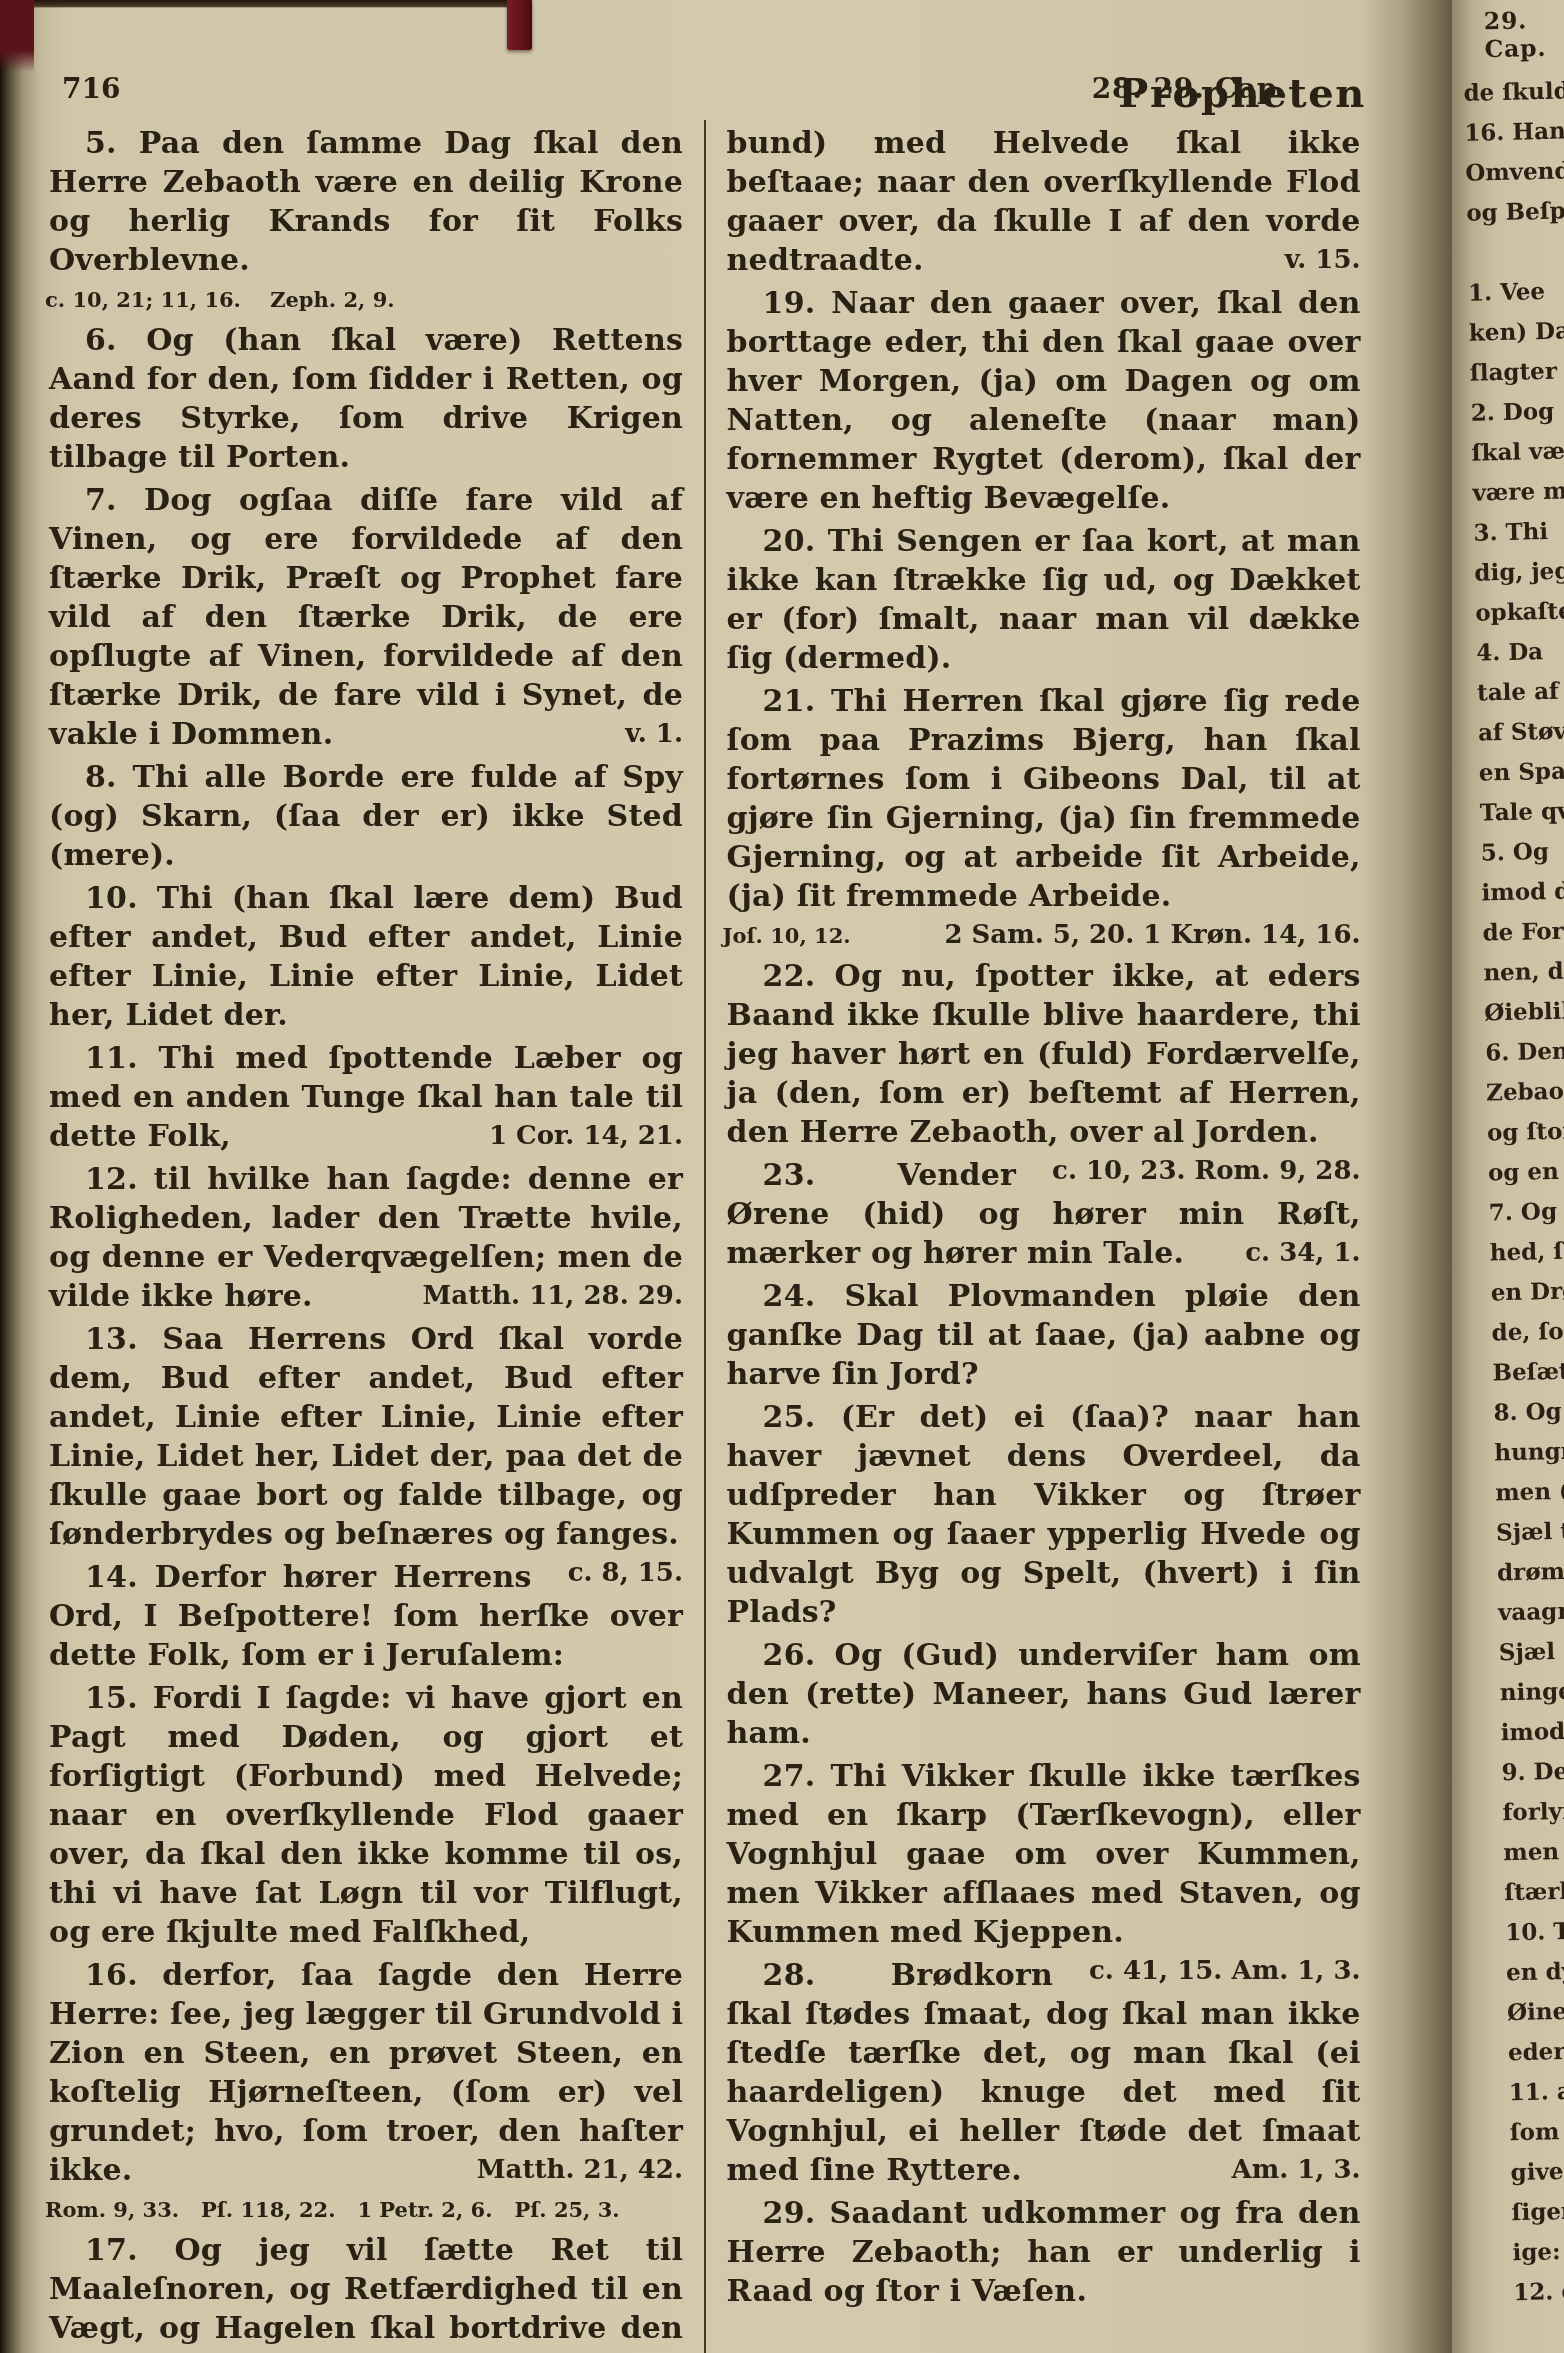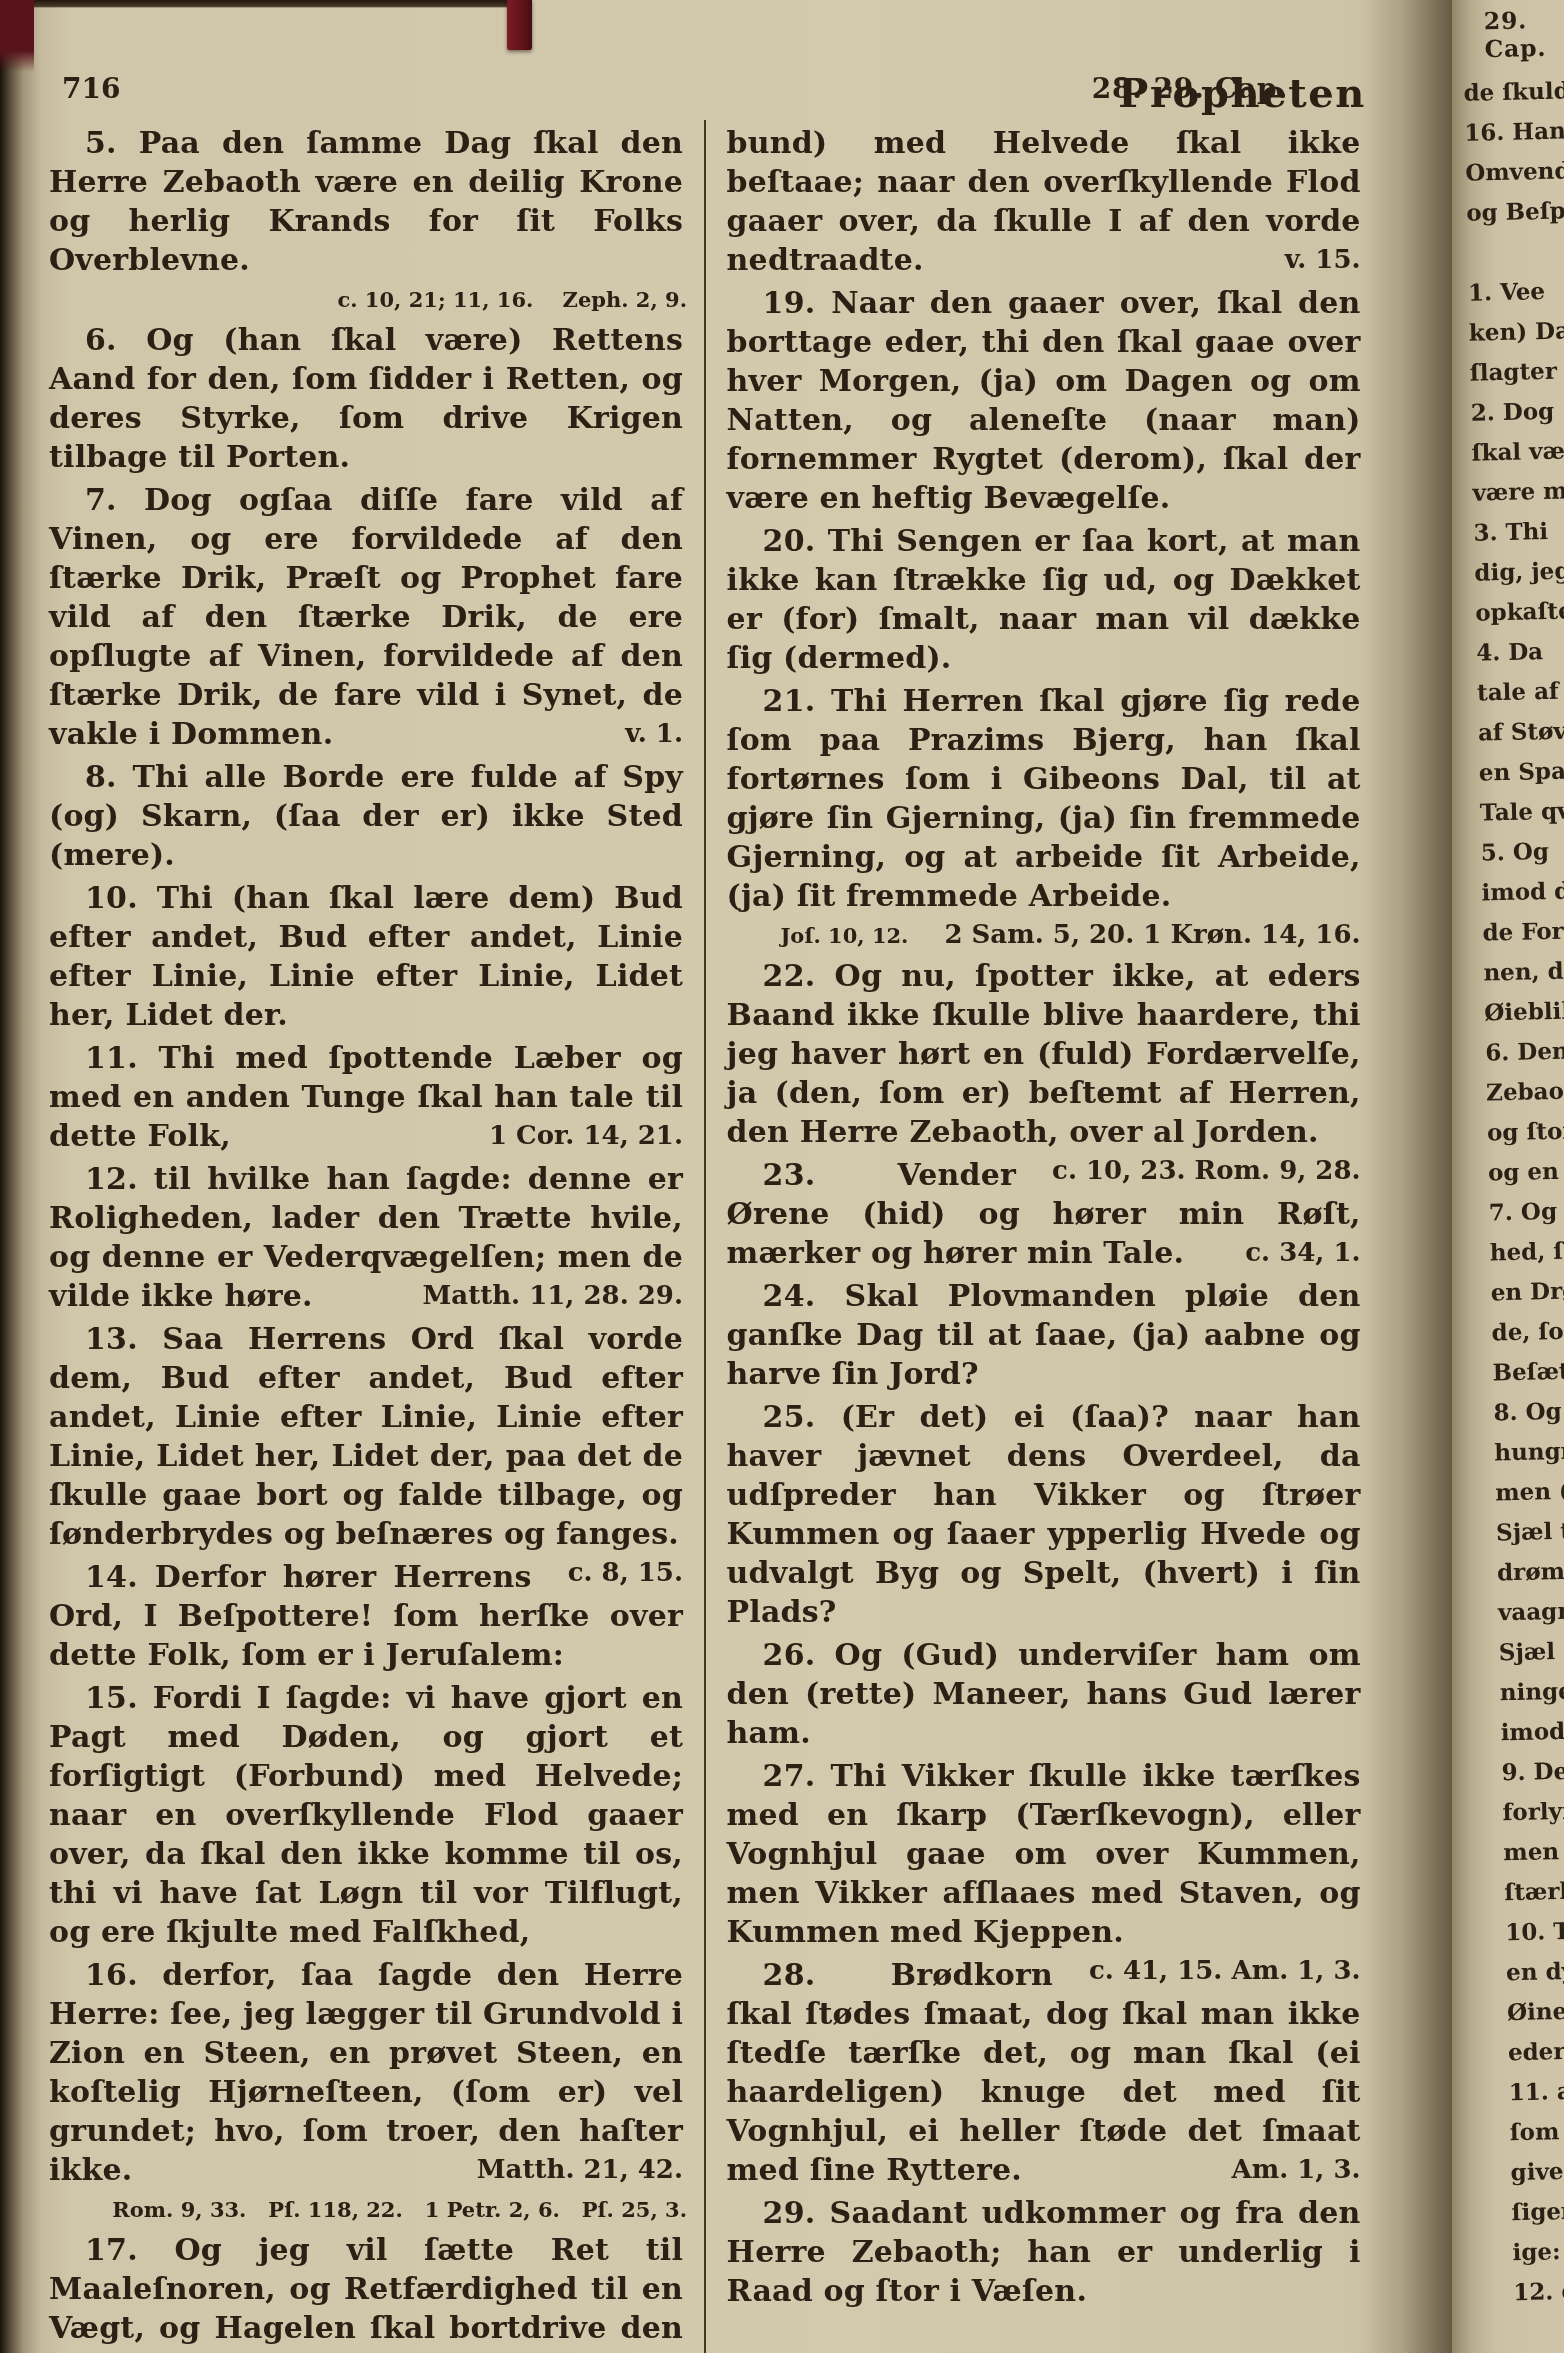--- a/index.html
+++ b/index.html
@@ -48,21 +48,21 @@
   .page-chap { position: absolute; right: 78px; top: 4.7px; font-size: 28px; letter-spacing: 0.8px; }
   .columns { display: flex; margin-top: 7.8px; }
   .col { width: 642px; }
   .divider { width: 1.6px; background: #453722; margin: 1.6px 17px 0 17px; }
   .verse {
     font-size: 30px; line-height: 39px; font-weight: 700;
     text-align: justify; text-indent: 36px; margin: 4px; letter-spacing: 0.2px;
   }
   .verse.cont { text-indent: 0; }
   .ref { float: right; font-size: 26px; letter-spacing: 0; }
-  .refline { font-size: 21px; line-height: 33px; font-weight: 700; text-align: right; white-space: pre-wrap; }
+  .refline { font-size: 21px; line-height: 33px; font-weight: 700; text-align: left; white-space: pre-wrap; }
   .chapter-heading { margin: 45px 0 27px 0; text-align: center; font-size: 31px; font-weight: 700; letter-spacing: 5.5px; }
 </style>
 </head>
 <body>
 
 <div class="scan">
 
   <div class="gutter-shadow"></div>
 
   <div class="next-page">

